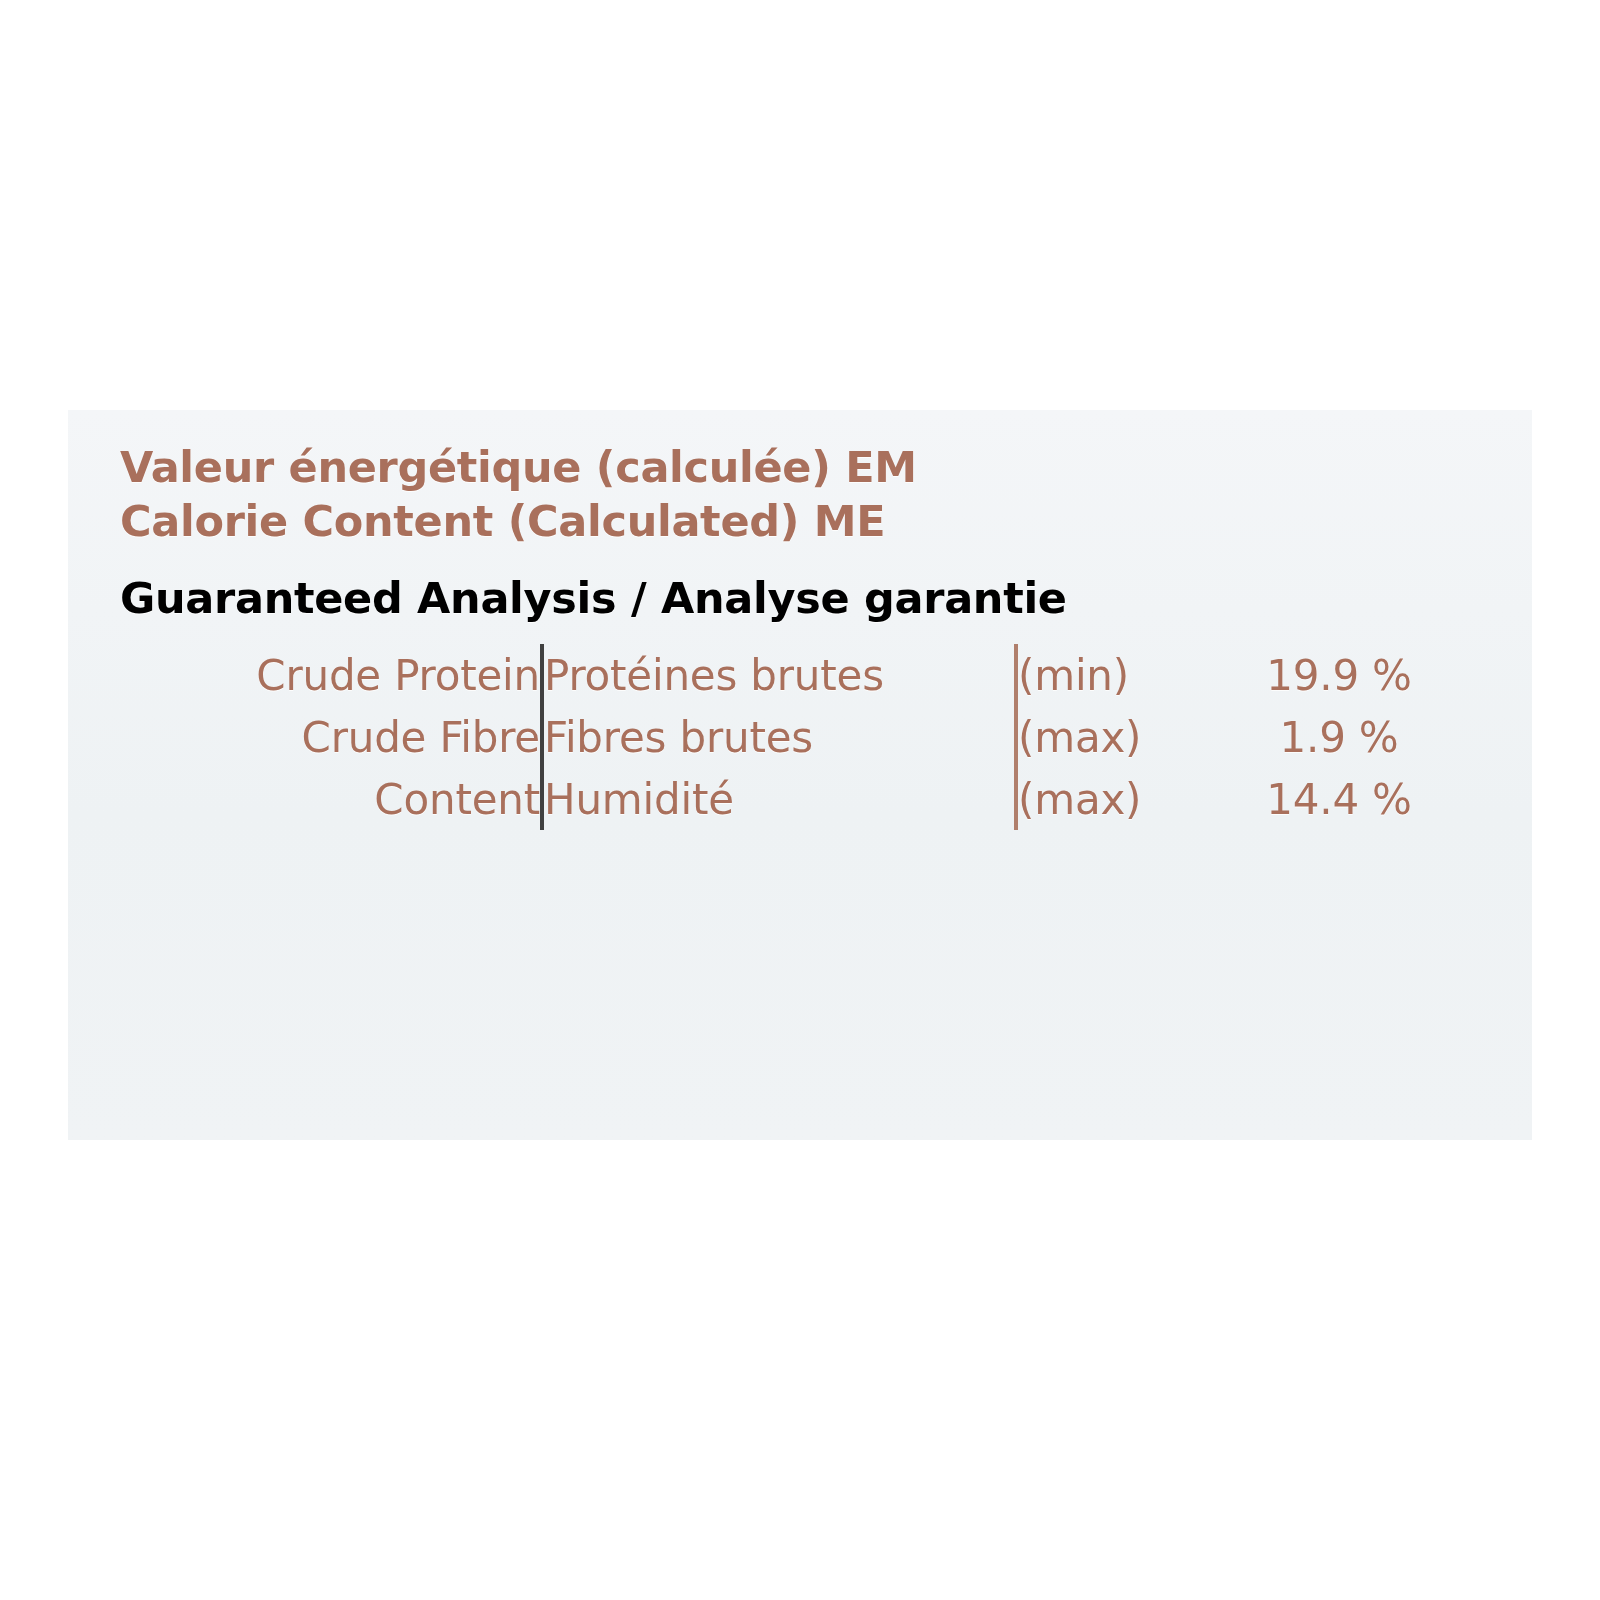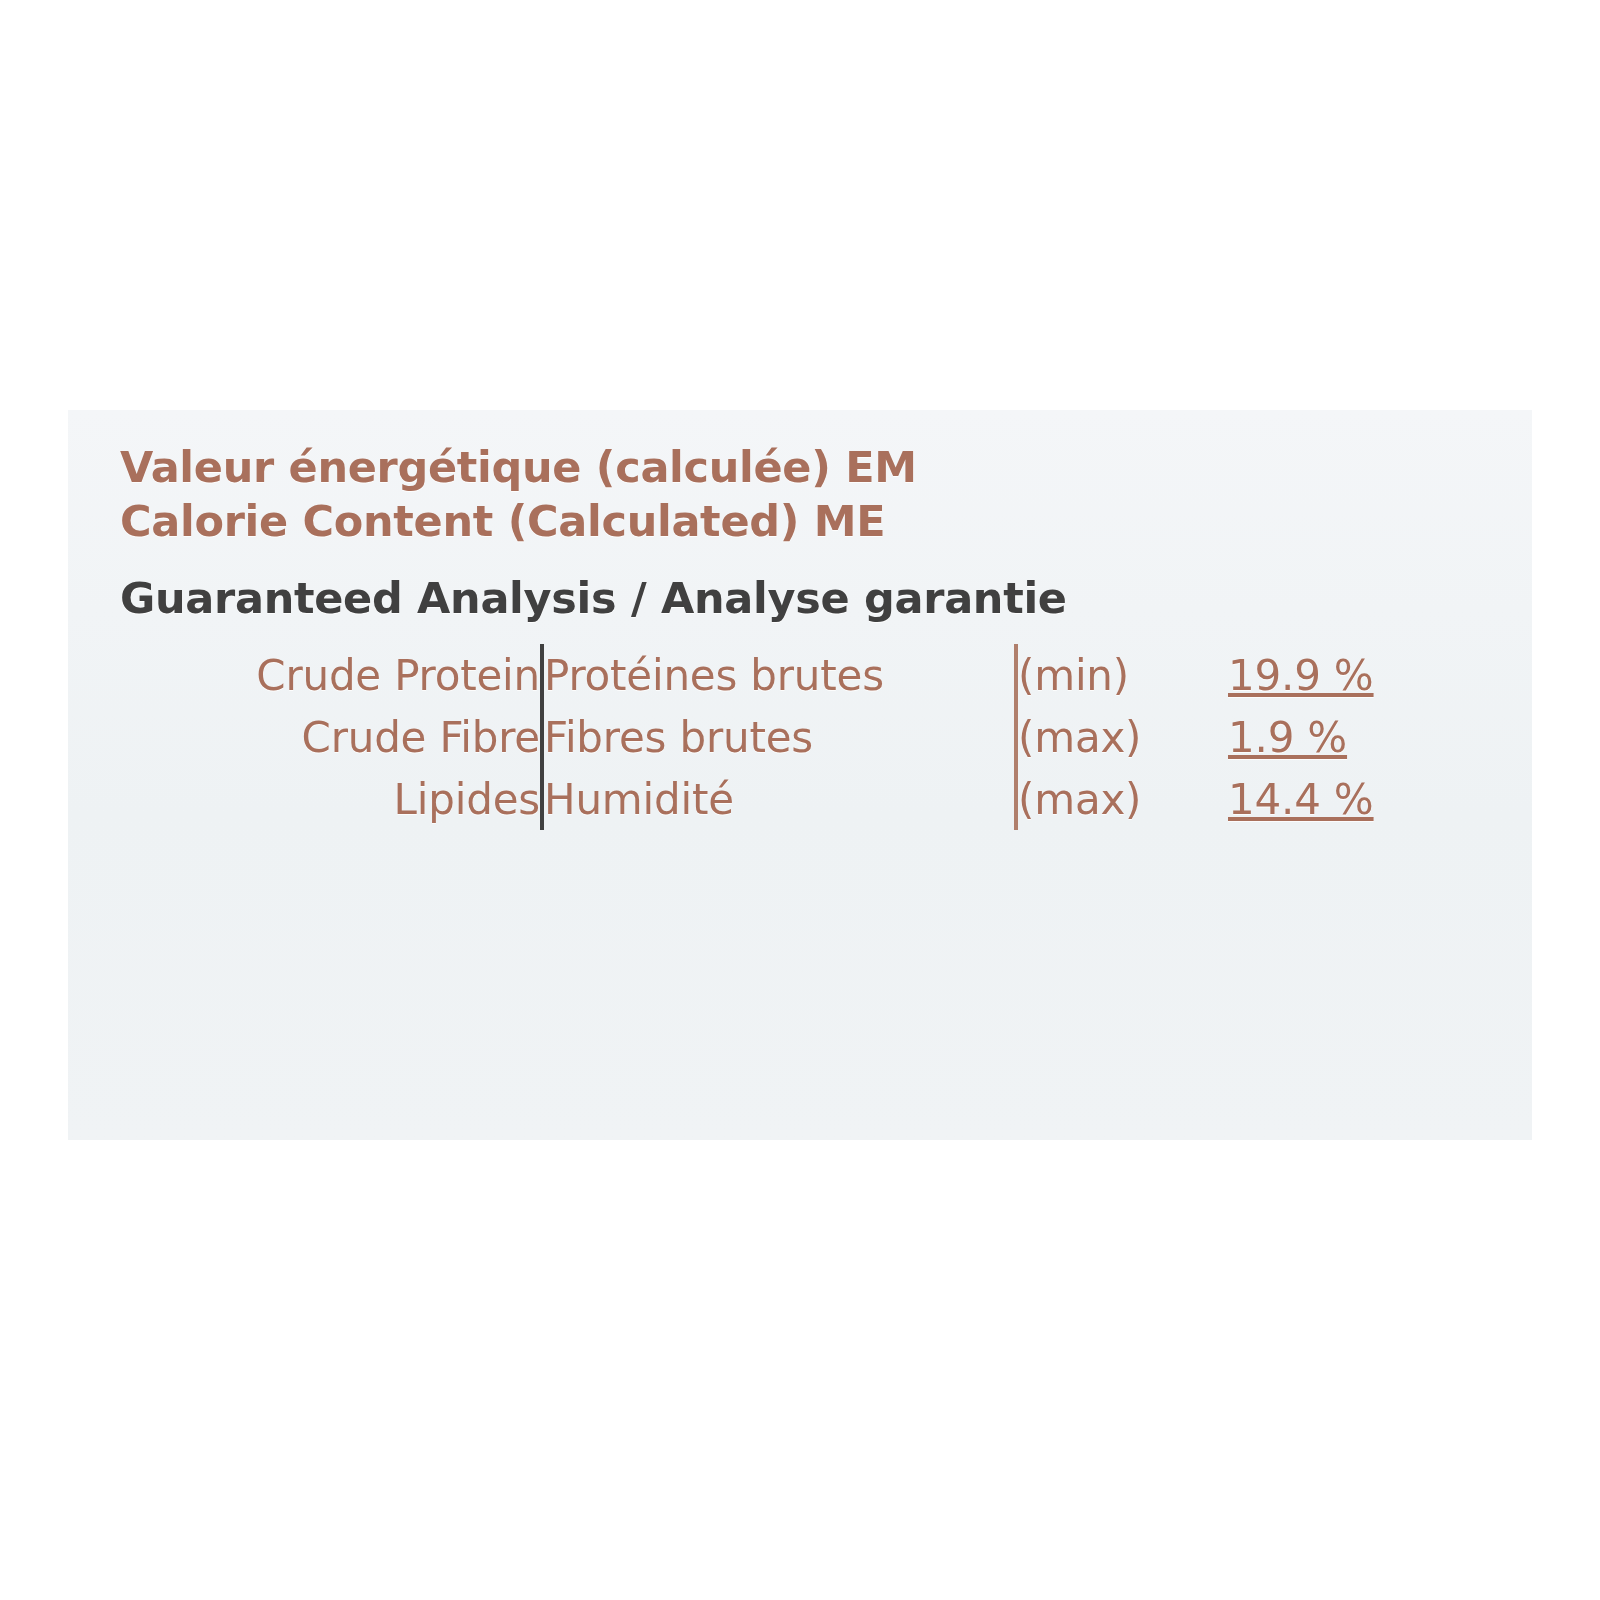--- a/index.html
+++ b/index.html
@@ -42,21 +42,21 @@
 
   .calorie-values {
     color: #a9705c;
     font-size: 42px;
     line-height: 62px;
     letter-spacing: -0.2px;
     text-shadow: 0 1px 0 rgba(255,255,255,0.8);
   }
 
   .ga-head {
-    color: #404040;
+    color: #000000;
     font-weight: bold;
     font-size: 43px;
     line-height: 56px;
     margin-top: 22px;
     letter-spacing: -0.3px;
     text-shadow: 0 1px 0 rgba(255,255,255,0.85);
   }
 
   table.ga-table {
     margin-top: 18px;
@@ -84,24 +84,23 @@
     padding-left: 50px;
     border-left: 4px solid #404040;
   }
   td.col-minmax {
     width: 210px;
     padding-left: 48px;
     border-left: 4px solid #b07f6c;
     white-space: nowrap;
   }
   td.col-val {
-    text-align: left;
+    text-align: center;
     padding-right: 10px;
     white-space: nowrap;
-    text-decoration: underline;
   }
 </style>
 </head>
 <body>
 
 <div class="label-panel"></div>
 
 <div class="content">
 
   <div class="calorie-head">Valeur énergétique (calculée) EM</div>
@@ -117,21 +116,21 @@
         <td class="col-minmax">(min)</td>
         <td class="col-val">19.9 %</td>
       </tr>
       <tr>
         <td class="col-en">Crude Fibre</td>
         <td class="col-fr">Fibres brutes</td>
         <td class="col-minmax">(max)</td>
         <td class="col-val">1.9 %</td>
       </tr>
       <tr>
-        <td class="col-en">Lipides</td>
+        <td class="col-en">Content</td>
         <td class="col-fr">Humidité</td>
         <td class="col-minmax">(max)</td>
         <td class="col-val">14.4 %</td>
       </tr>
     </tbody>
   </table>
 
 </div>
 
 </body></html>

